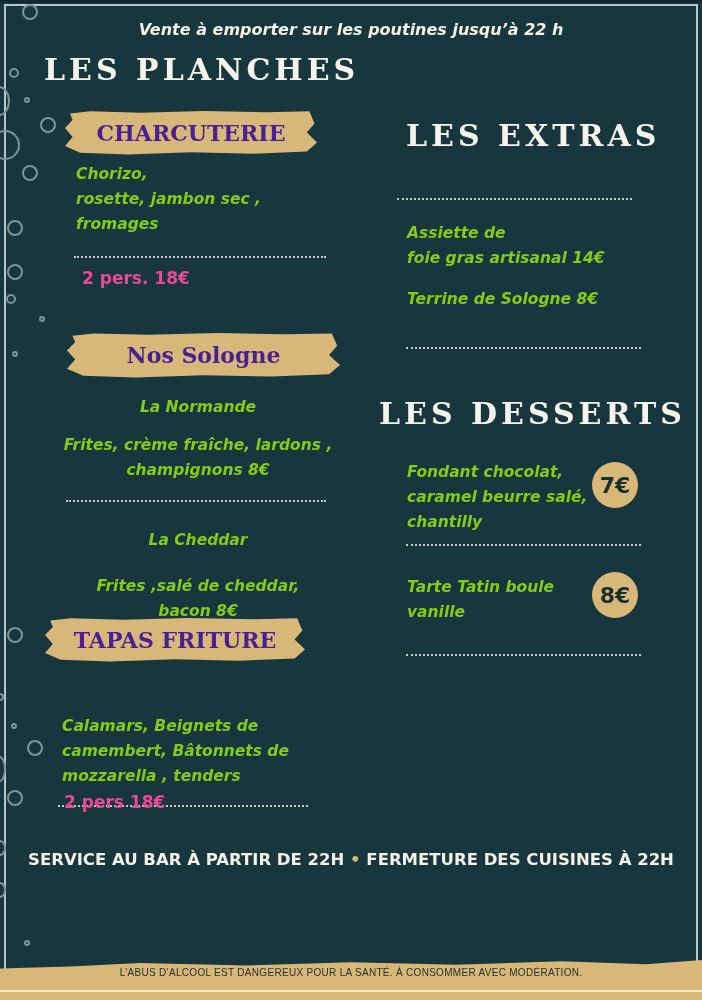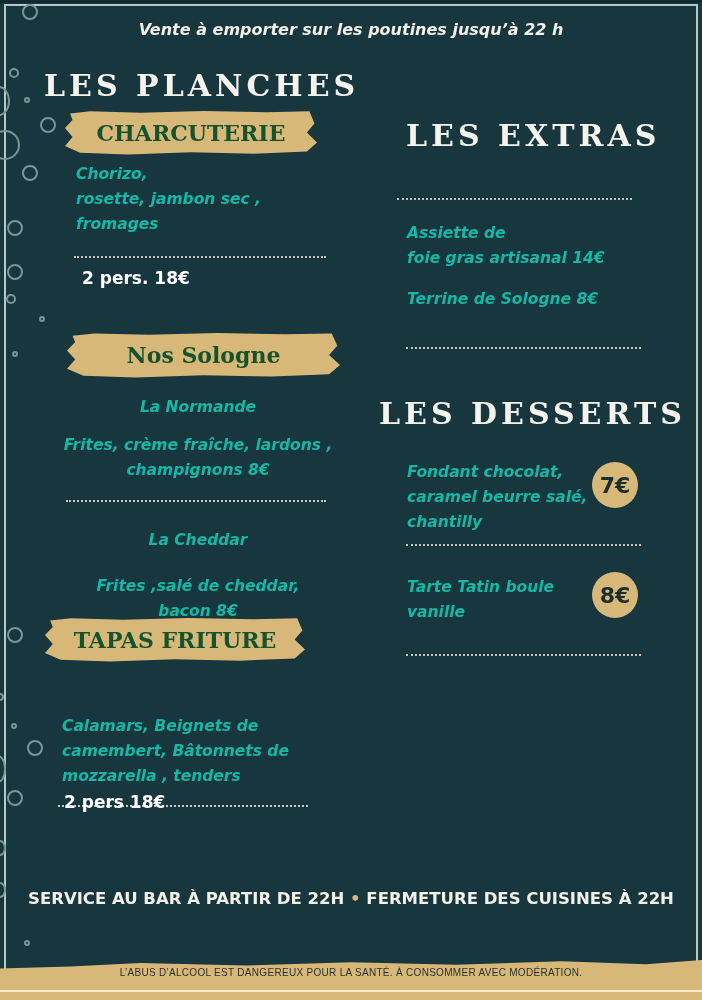--- a/index.html
+++ b/index.html
@@ -26,37 +26,37 @@
   .big-title {
     font-family:"DejaVu Serif", serif; font-weight:bold;
     font-size:30px; letter-spacing:4px; color:#f5f3ec;
   }
   .brush {
     position:absolute; background:#d8b878;
     clip-path: polygon(2% 8%, 10% 3%, 30% 6%, 55% 2%, 80% 5%, 97% 3%, 99% 30%, 96% 50%, 100% 72%, 96% 92%, 75% 97%, 50% 94%, 25% 99%, 6% 95%, 0% 80%, 3% 60%, 0% 40%, 3% 22%);
     display:flex; align-items:center; justify-content:center;
   }
   .brush span {
-    font-family:"DejaVu Serif", serif; font-weight:bold; color:#14532d; font-size:22px;
+    font-family:"DejaVu Serif", serif; font-weight:bold; color:#4c1d95; font-size:22px;
   }
   .item-text {
-    font-style:italic; font-weight:bold; font-size:15.5px; line-height:25px; color:#14b8a6;
+    font-style:italic; font-weight:bold; font-size:15.5px; line-height:25px; color:#84cc16;
   }
-  .price-text { font-weight:bold; font-size:17px; color:#ffffff; }
+  .price-text { font-weight:bold; font-size:17px; color:#ec4899; }
   .dots {
     position:absolute; height:0; border-top:2px dotted #c8c8c0;
   }
   .price-badge {
     position:absolute; width:46px; height:46px; border-radius:50%;
     background:#d8b878;
     display:flex; align-items:center; justify-content:center;
     font-weight:bold; font-size:22px; color:#1b2e2e;
   }
   .footer-line {
-    left:0; width:702px; top:889px; text-align:center;
+    left:0; width:702px; top:850px; text-align:center;
     font-weight:bold; font-size:16.5px; color:#f3f1e8;
   }
   .footer-line .sep { color:#d8b878; }
   .disclaimer-band {
     position:absolute; left:0; top:958px; width:702px; height:42px;
     background:#d8b878;
     clip-path: polygon(0 25%, 10% 20%, 20% 12%, 35% 18%, 50% 10%, 65% 16%, 80% 8%, 92% 15%, 100% 5%, 100% 100%, 0 100%);
   }
   .disclaimer {
     left:0; width:702px; top:966px; text-align:center;
@@ -92,21 +92,21 @@
   <div class="bubble" style="left:27px;top:740px;width:16px;height:16px;"></div>
   <div class="bubble" style="left:-10px;top:755px;width:16px;height:28px;"></div>
   <div class="bubble" style="left:7px;top:790px;width:16px;height:16px;"></div>
   <div class="bubble" style="left:-6px;top:840px;width:12px;height:16px;"></div>
   <div class="bubble" style="left:-6px;top:882px;width:12px;height:16px;"></div>
   <div class="bubble" style="left:24px;top:940px;width:6px;height:6px;"></div>
 </div>
 
 <div class="abs tagline">Vente à emporter sur les poutines jusqu’à 22 h</div>
 
-<div class="abs big-title" style="left:44px;top:52px;margin-top:16px;">LES PLANCHES</div>
+<div class="abs big-title" style="left:44px;top:52px;">LES PLANCHES</div>
 
 <div class="brush" style="left:65px;top:110px;width:252px;height:45px;">
   <span>CHARCUTERIE</span>
 </div>
 
 <div class="abs item-text" style="left:76px;top:162px;">
   <div>Chorizo,</div>
   <div>rosette, jambon sec ,</div>
   <div>fromages</div>
 </div>

